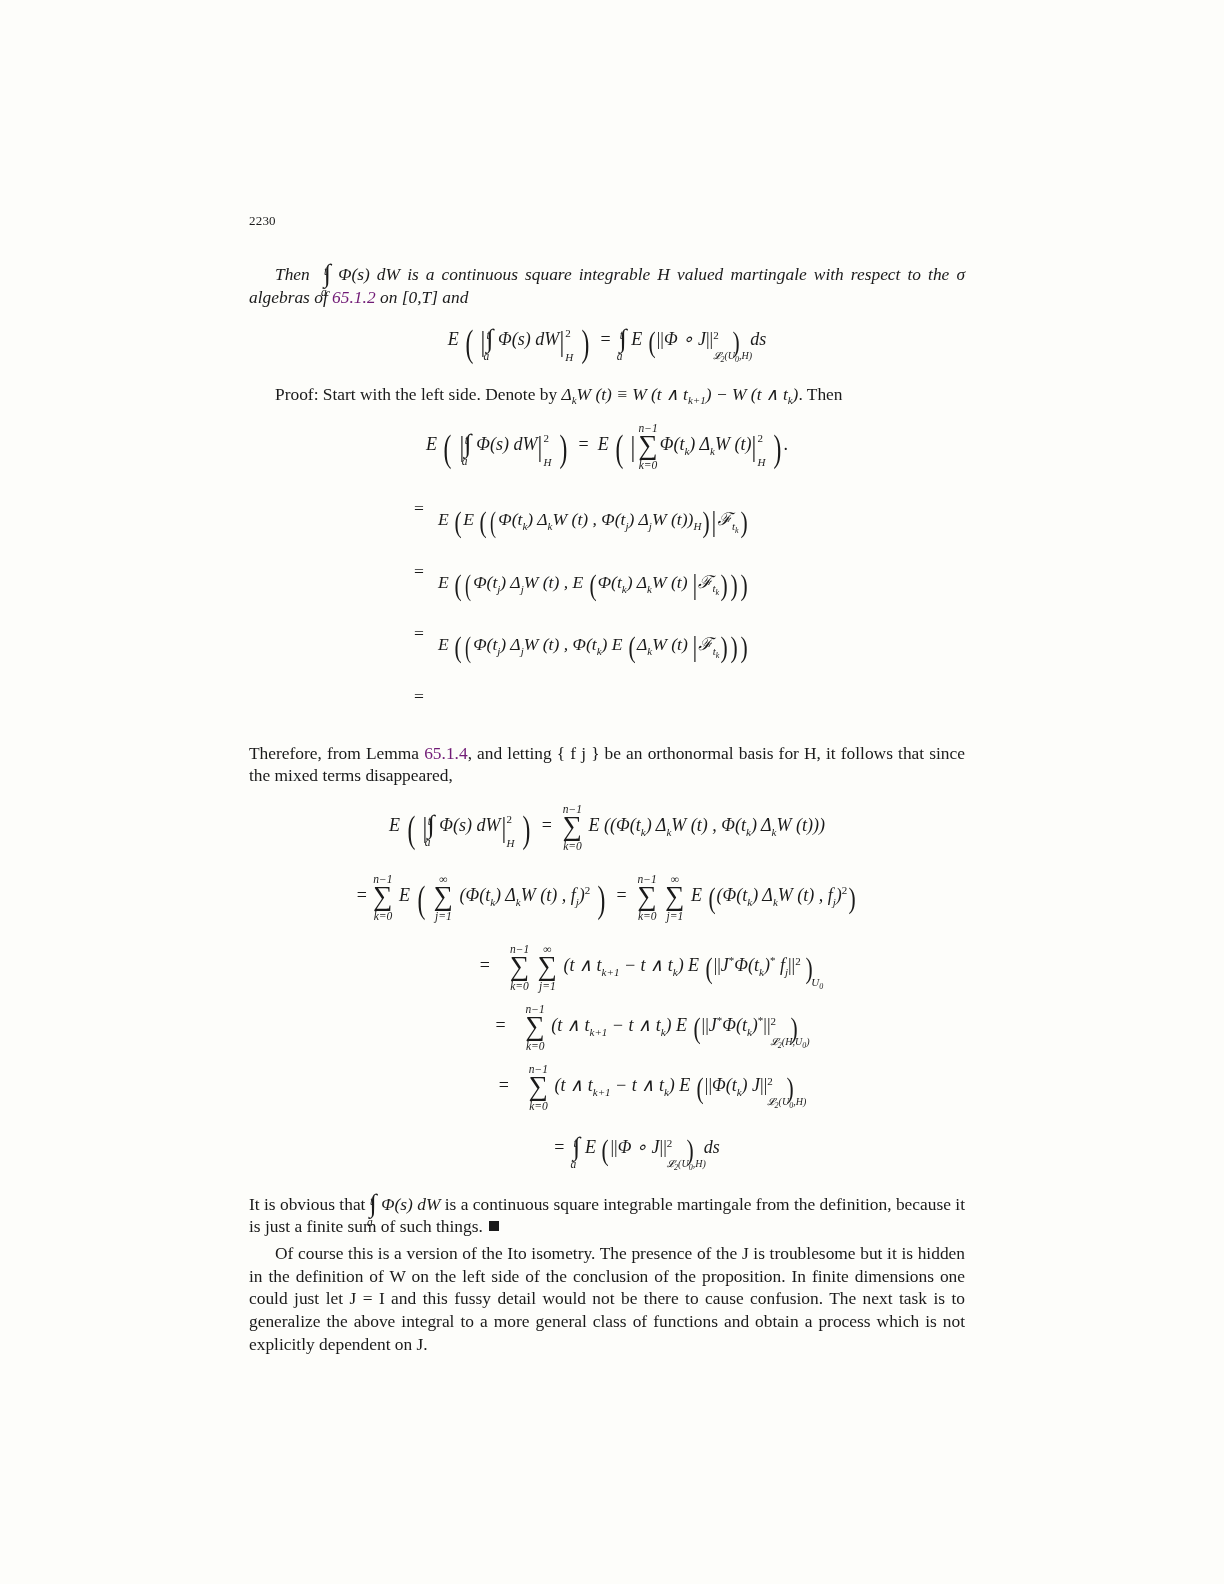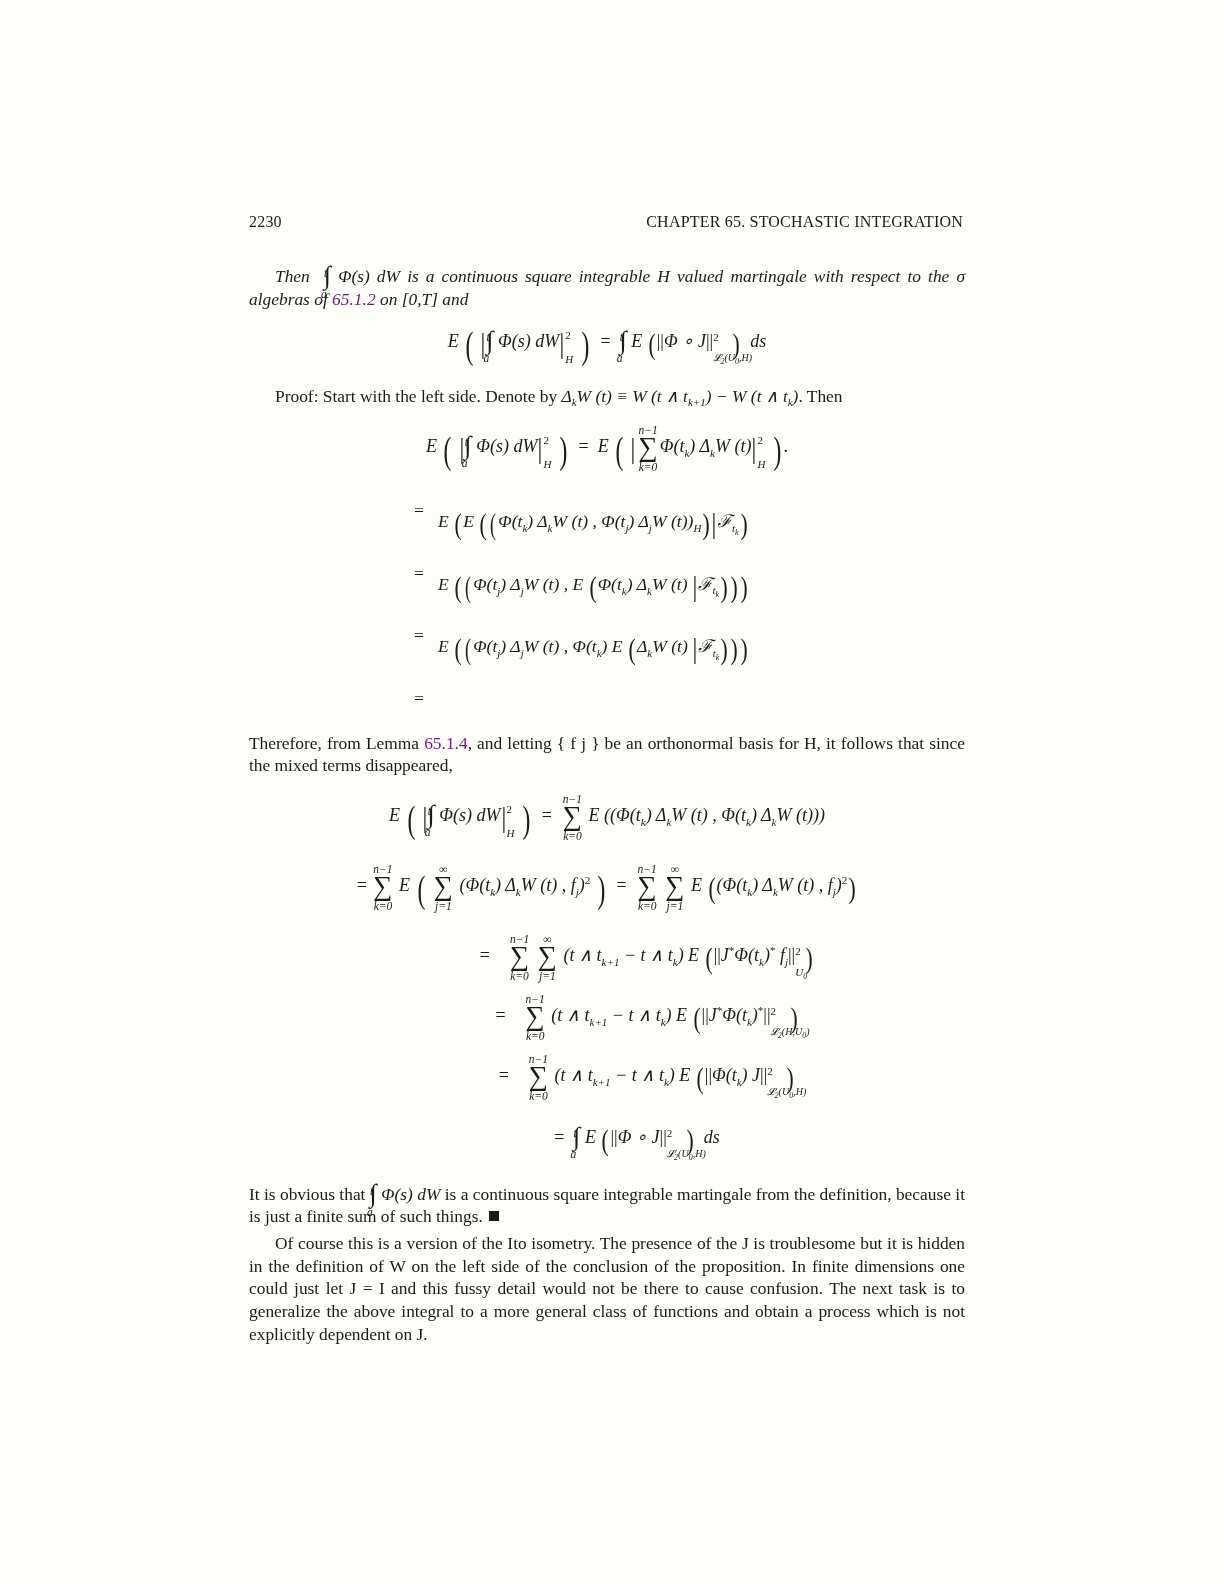--- a/index.html
+++ b/index.html
@@ -25,21 +25,21 @@
   .content {
     position: absolute;
     left: 249px;
     top: 213px;
     width: 716px;
   }
   
   .runhead {
     display: flex;
     align-items: baseline;
-    font-size: 16px;
+    font-size: 13px;
     letter-spacing: 0.2px;
     margin-bottom: 34px;
   }
   .runhead .pageno {
     width: 160px;
     text-align: left;
   }
   .runhead .chaptitle {
     flex: 1;
     text-align: right;
@@ -139,21 +139,20 @@
   .calL { font-style: italic; }
 </style>
 </head>
 <body>
 
 <div class="page">
   <div class="content">
 
     <div class="runhead">
       <span class="pageno">2230</span>
-      <span class="chaptitle">CHAPTER 65.  STOCHASTIC INTEGRATION</span>
     </div>
 
     <p class="body">
       <span class="it" style="padding-left:26px">Then</span>
       <span class="math it">&nbsp;<span class="intsym">∫</span><span class="intlim"><span class="hi">t</span><span class="lo">a</span></span>&nbsp;Φ(s) dW</span>
       <span class="it">is a continuous square integrable H valued martingale with respect to the</span>
       <span class="it">σ</span>
       <span class="it">algebras of</span>
       <span class="ref it">65.1.2</span>
       <span class="it">on [0,T] and</span>
@@ -209,21 +208,21 @@
       </div>
       <div class="arow">
         <span class="lhs">=</span>
         <span class="rhs math">E <span class="bigparen">(</span><span class="bigparen" style="transform:scaleX(0.6)">(</span>Φ(t<sub class="ss">j</sub>) Δ<sub class="ss">j</sub>W (t) , Φ(t<sub class="ss">k</sub>) E <span class="bigparen">(</span>Δ<sub class="ss">k</sub>W (t) <span class="bigbar">|</span><span class="scriptF">ℱ</span><sub class="ss">t<sub style="font-size:8px">k</sub></sub><span class="bigparen">)</span><span class="bigparen">)</span><span class="bigparen">)</span></span>
       </div>
       <div class="arow">
         <span class="lhs">=</span>
       </div>
     </div>
 
-    <p class="body" style="margin-top:16px">
+    <p class="body" style="margin-top:28px">
       <span>Therefore, from Lemma</span>
       <span class="ref">65.1.4</span><span>, and letting { f j } be an orthonormal basis for H, it follows that since the mixed terms disappeared,</span>
     </p>
 
     <div class="eqblock" style="margin-top:20px">
       <span class="math">E</span>
       <span class="bigparen2">(</span>
       <span class="bigbar">|</span><span class="math"><span class="intsym">∫</span><span class="intlim"><span class="hi">t</span><span class="lo">a</span></span>&nbsp;Φ(s) dW</span><span class="bigbar">|</span><span style="display:inline-block;position:relative;width:0;">
         <sup class="ss" style="position:absolute;top:-18px;left:0;">2</sup>
         <sub class="ss" style="position:absolute;top:6px;left:0;">H</sub></span>&nbsp;&nbsp;
@@ -248,21 +247,21 @@
       <span class="bigparen">(</span><span class="math">(Φ(t<sub class="ss">k</sub>) Δ<sub class="ss">k</sub>W (t) , f<sub class="ss">j</sub>)<sup class="ss">2</sup></span><span class="bigparen">)</span>
     </div>
 
     <div class="eqblock" style="margin-top:30px">
       <span style="display:inline-block;width:80px"></span><span class="up">=</span>&nbsp;&nbsp;&nbsp;
       <span class="sumblk"><span class="top">n−1</span><span class="sig">∑</span><span class="bot">k=0</span></span>
       <span class="sumblk"><span class="top">∞</span><span class="sig">∑</span><span class="bot">j=1</span></span>
       <span class="math">(t ∧ t<sub class="ss">k+1</sub> − t ∧ t<sub class="ss">k</sub>) E</span>
       <span class="bigparen">(</span><span class="normbar">||</span><span class="math">J<sup class="ss">*</sup>Φ(t<sub class="ss">k</sub>)<sup class="ss">*</sup> f<sub class="ss">j</sub></span><span class="normbar">||</span><span style="display:inline-block;position:relative;width:0;">
         <sup class="ss" style="position:absolute;top:-16px;left:0;">2</sup>
-        <sub class="ss" style="position:absolute;top:5px;left:0;font-style:italic;">U<sub style="font-size:8px">0</sub></sub></span>&nbsp;&nbsp;<span class="bigparen">)</span>
+        <sub class="ss" style="position:absolute;top:5px;left:16px;font-style:italic;">U<sub style="font-size:8px">0</sub></sub></span>&nbsp;&nbsp;<span class="bigparen">)</span>
     </div>
 
     <div class="eqblock" style="margin-top:26px">
       <span style="display:inline-block;width:80px"></span><span class="up">=</span>&nbsp;&nbsp;&nbsp;
       <span class="sumblk"><span class="top">n−1</span><span class="sig">∑</span><span class="bot">k=0</span></span>
       <span class="math">(t ∧ t<sub class="ss">k+1</sub> − t ∧ t<sub class="ss">k</sub>) E</span>
       <span class="bigparen">(</span><span class="normbar">||</span><span class="math">J<sup class="ss">*</sup>Φ(t<sub class="ss">k</sub>)<sup class="ss">*</sup></span><span class="normbar">||</span><span style="display:inline-block;position:relative;width:0;">
         <sup class="ss" style="position:absolute;top:-16px;left:0;">2</sup>
         <sub class="ss" style="position:absolute;top:5px;left:0;font-size:10px;"><span class="calL">𝓛</span><sub style="font-size:8px">2</sub>(H,U<sub style="font-size:8px">0</sub>)</sub></span>&nbsp;&nbsp;&nbsp;&nbsp;<span class="bigparen">)</span>
     </div>

